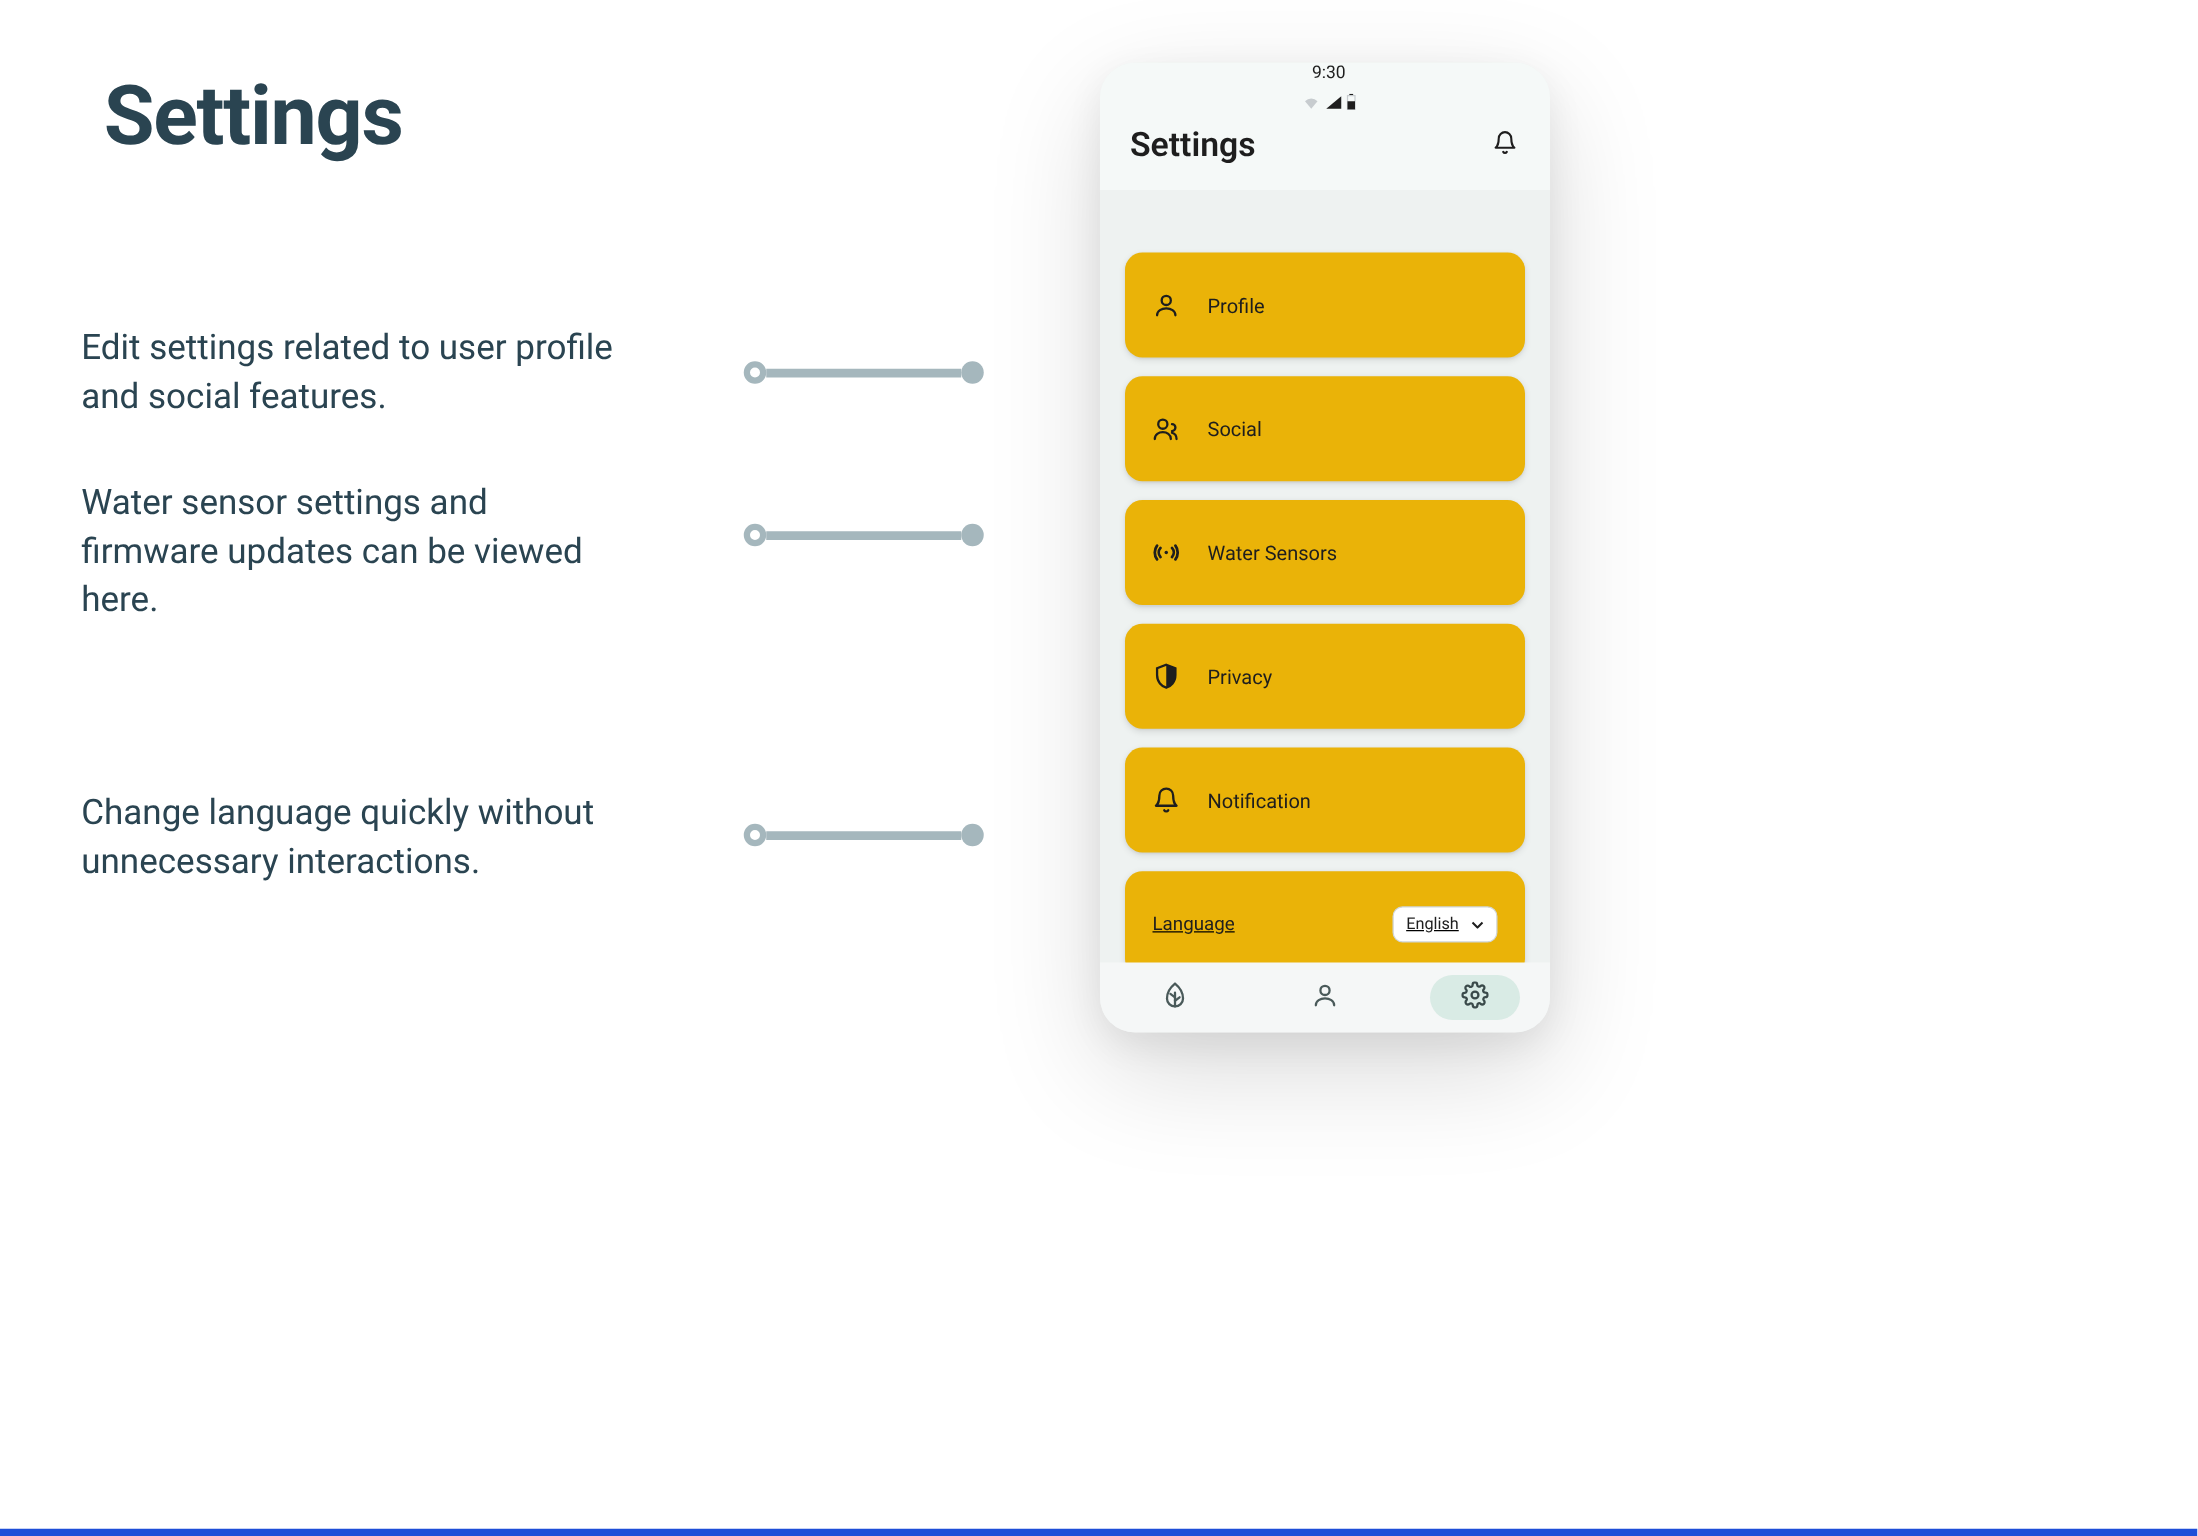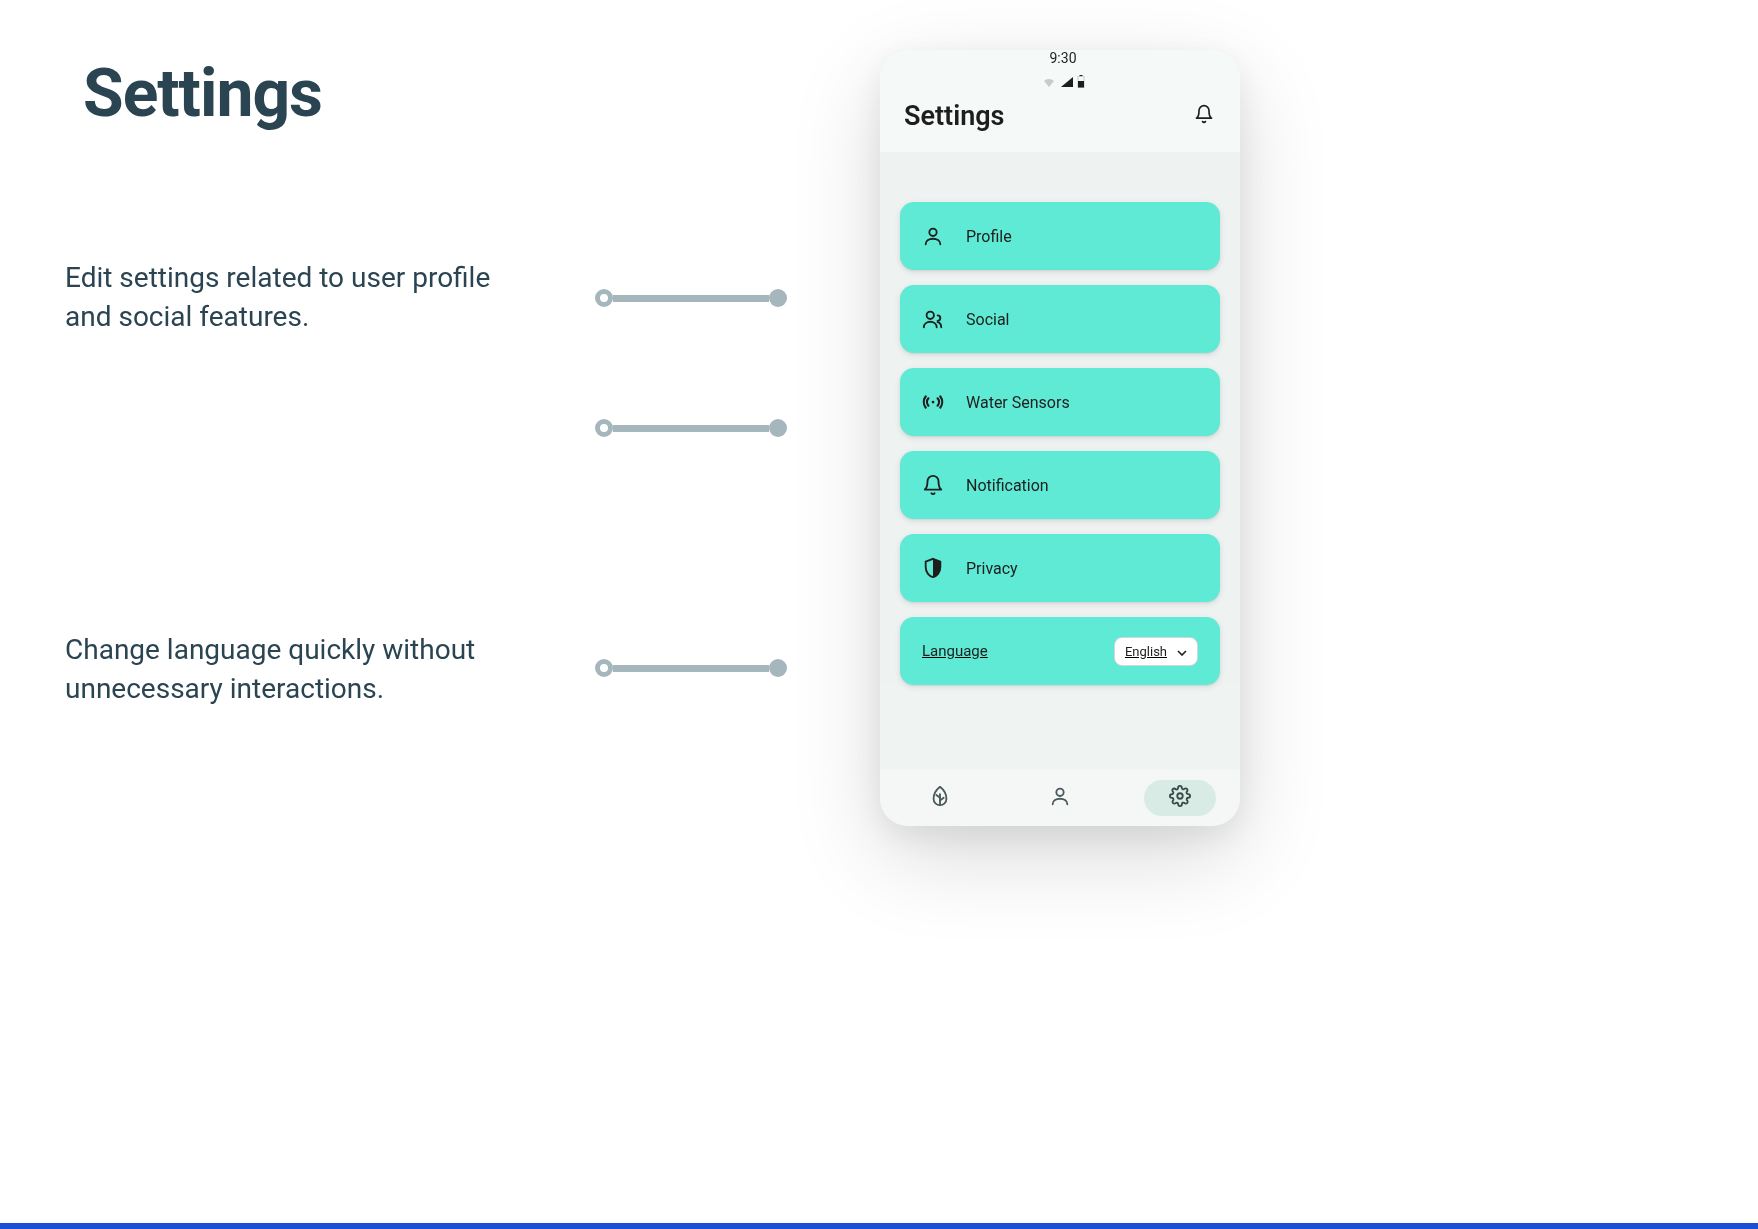--- a/index.html
+++ b/index.html
@@ -111,23 +111,23 @@
     }
 
     .list {
       padding: 50px 20px 0;
       display: flex;
       flex-direction: column;
       gap: 15px;
       background: #eef2f1;
     }
     .card {
-      background: #5eead4;
+      background: #eab308;
       border-radius: 14px;
-      height: 68px;
+      height: 84px;
       display: flex;
       align-items: center;
       padding: 0 22px;
       gap: 22px;
       box-shadow: 0 2px 6px rgba(0,0,0,0.10), 0 1px 2px rgba(0,0,0,0.06);
       cursor: pointer;
     }
     .card .icon { width:22px; height:22px; display:flex; align-items:center; justify-content:center; flex-shrink:0; }
     .card .label { font-size: 16px; color: #1e1e1e; }
     .card.lang { justify-content: space-between; gap: 0; text-decoration: underline; }
@@ -159,20 +159,21 @@
     .nav-item.active { background:#d9ebe5; }
     .nav-item svg { width:22px; height:22px; }
   </style>
 </head>
 <body>
 
 <div class="page">
   <h1 class="title">Settings</h1>
 
   <p class="desc-block desc-1">Edit settings related to user profile and social features.</p>
+  <p class="desc-block desc-2">Water sensor settings and firmware updates can be viewed here.</p>
   <p class="desc-block desc-3">Change language quickly without unnecessary interactions.</p>
 
   <div class="connector conn-1">
     <div class="dot-start"></div>
       <div class="line"></div>
       <div class="dot-end"></div>
   </div>
   <div class="connector conn-2">
     <div class="dot-start"></div>
       <div class="line"></div>
@@ -253,36 +254,36 @@
               <path d="M17 8a6 6 0 0 1 0 8"></path>
               <path d="M4 6a10 10 0 0 0 0 12"></path>
               <path d="M20 6a10 10 0 0 1 0 12"></path>
             </svg>
         </span>
         <span class="label">Water Sensors</span>
       </div>
 
       <div class="card">
         <span class="icon">
+          <svg viewBox="0 0 24 24" width="22" height="22">
+              <path d="M12 2 L20 5 V11 C20 17 16 21 12 22 C8 21 4 17 4 11 V5 Z" fill="none" stroke="#1e1e1e" stroke-width="2"></path>
+              <path d="M12 2 L12 22 C16 21 20 17 20 11 V5 Z" fill="#1e1e1e"></path>
+            </svg>
+        </span>
+        <span class="label">Privacy</span>
+      </div>
+
+      <div class="card">
+        <span class="icon">
           <svg width="22" height="22" viewBox="0 0 24 24" fill="none" stroke="#1e1e1e" stroke-width="2" stroke-linecap="round" stroke-linejoin="round">
               <path d="M18 8a6 6 0 0 0-12 0c0 7-3 9-3 9h18s-3-2-3-9"></path>
               <path d="M13.73 21a2 2 0 0 1-3.46 0"></path>
             </svg>
         </span>
         <span class="label">Notification</span>
-      </div>
-
-      <div class="card">
-        <span class="icon">
-          <svg viewBox="0 0 24 24" width="22" height="22">
-              <path d="M12 2 L20 5 V11 C20 17 16 21 12 22 C8 21 4 17 4 11 V5 Z" fill="none" stroke="#1e1e1e" stroke-width="2"></path>
-              <path d="M12 2 L12 22 C16 21 20 17 20 11 V5 Z" fill="#1e1e1e"></path>
-            </svg>
-        </span>
-        <span class="label">Privacy</span>
       </div>
 
       <div class="card lang">
         <span class="lang-left">Language</span>
         <div class="lang-select">
           <span>English</span>
           <span>
             <svg viewBox="0 0 10 6">
                 <path d="M1 1 L5 5 L9 1" fill="none" stroke="#1e1e1e" stroke-width="1.6"></path>
               </svg>

